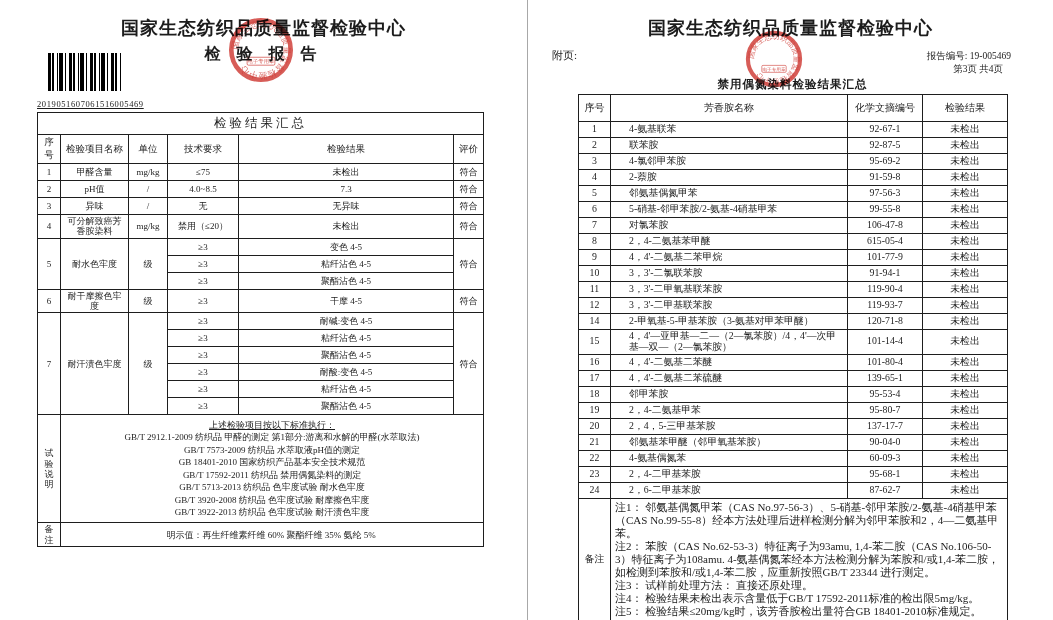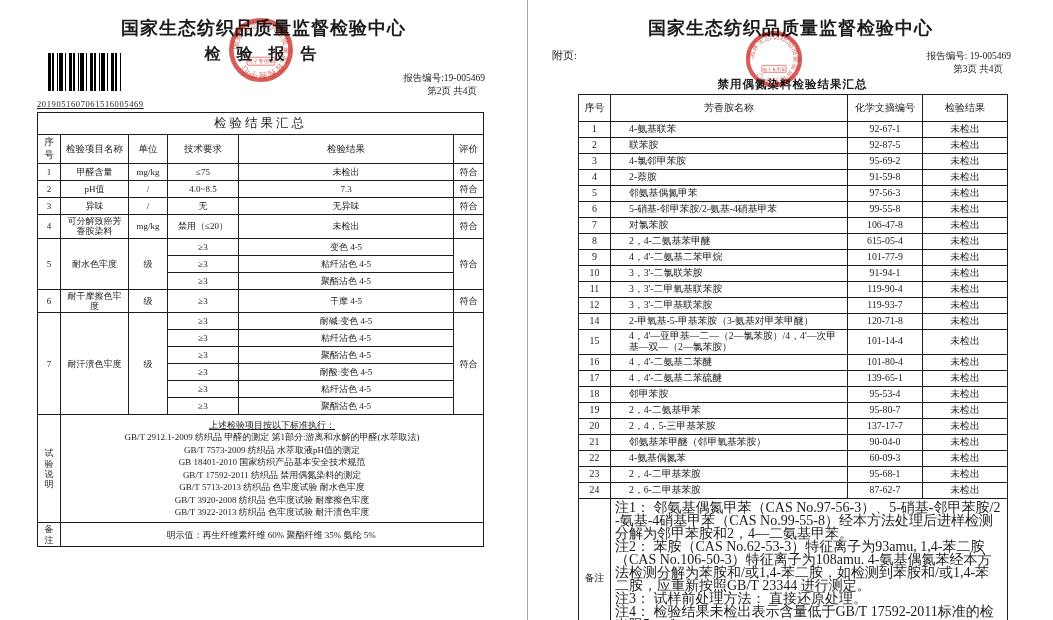--- a/index.html
+++ b/index.html
@@ -38,39 +38,35 @@
   .sum-table .std-cell .intro{text-decoration:underline;}
   .label-cell{word-break:break-all;line-height:1.3;padding:1px 3px;}
   .remark-row td{height:22px;}
   .remark-cell{text-align:center;padding-left:0;}
 
   .azo-table{position:absolute;left:50px;top:94px;width:429px;font-size:9.8px;}
   .azo-table thead th{height:24px;font-size:10px;}
   .azo-table tbody td{height:13px;line-height:1.12;}
   .azo-table td.cell-amine{text-align:left;padding-left:18px;word-break:break-all;}
   .notes-cell{text-align:left;padding:2px 4px;vertical-align:middle;}
-  .notes-cell .line{font-size:14px;line-height:13px;word-break:break-all;}
+  .notes-cell .line{font-size:11px;line-height:13px;word-break:break-all;}
 
   .stamp{position:absolute;mix-blend-mode:multiply;opacity:0.88;}
   .stamp-left{left:228px;top:17px;width:66px;height:66px;}
   .stamp-right{left:217px;top:30px;width:58px;height:58px;}
 </style>
 </head>
 <body>
 
 <div class="canvas">
 
   <div class="page page-left">
     <div class="org-title">国家生态纺织品质量监督检验中心</div>
     <div class="doc-title">检 验 报 告</div>
     <div class="barcode"></div>
-    <div class="meta meta-left">
-      <div>报告编号:19-005469</div>
-      <div class="pageno">第2页 共4页</div>
-    </div>
     <div class="barcode-number">2019051607061516005469</div>
 
     <svg class="stamp stamp-left" viewBox="0 0 100 100">
       <defs>
           <path id="arcL" d="M50 50 m -35 0 a 35 35 0 1 1 70 0 a 35 35 0 1 1 -70 0"></path>
         </defs>
       <circle cx="50" cy="50" r="45" fill="none" stroke="#c9261f" stroke-width="7" opacity="0.85"></circle>
       <text font-size="13" fill="#c9261f" opacity="0.8">
         <textPath href="#arcL">国家生态纺织品质量监督检验中心</textPath>
       </text>

